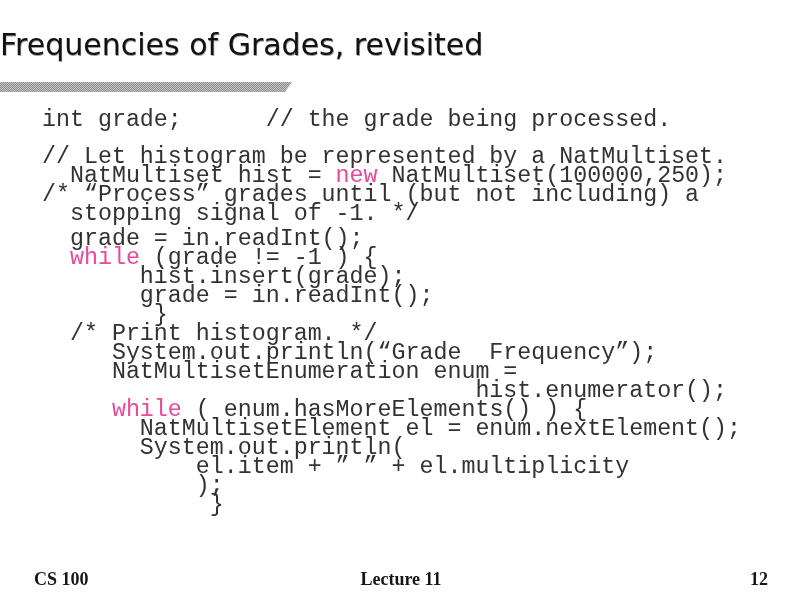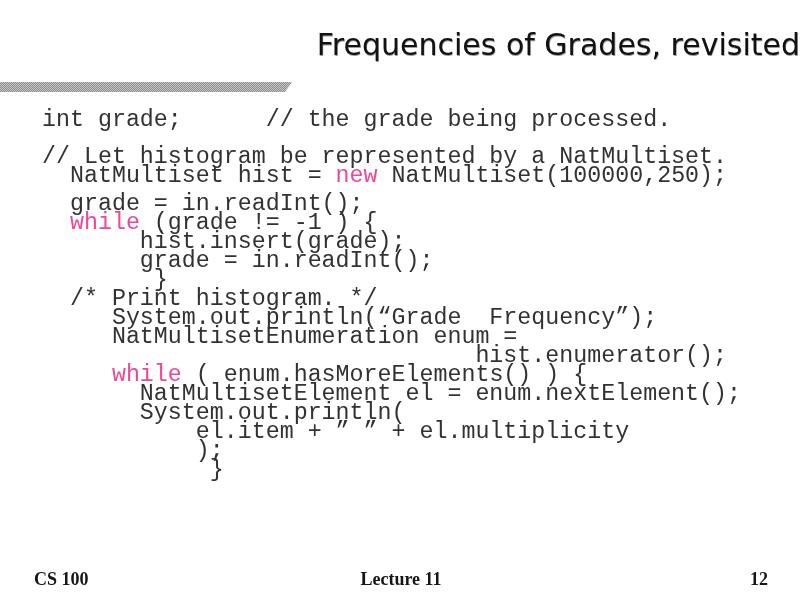--- a/index.html
+++ b/index.html
@@ -6,21 +6,21 @@
   body{
     width:800px;height:600px;
     background:#ffffff;
     position:relative;
     overflow:hidden;
     font-family:"Liberation Sans",sans-serif;
   }
   .slide-title{
     position:absolute;
     top:27px;left:0;width:800px;
-    text-align:right;
+    text-align:left;
     font-family:"DejaVu Sans",sans-serif;
     font-size:30px;
     line-height:36px;
     color:#121212;
     text-shadow:0.6px 0.6px 0.5px rgba(40,40,40,0.45);
     letter-spacing:0px;
     white-space:nowrap;
   }
   .accent-bar{
     position:absolute;
@@ -39,21 +39,21 @@
     margin:0;
     font-family:"Liberation Mono","DejaVu Sans Mono",monospace;
     font-size:23.3px;
     line-height:19px;
     color:#323232;
     white-space:pre;
     letter-spacing:0;
   }
   .code-area pre b{font-weight:normal;color:#ec4899;}
   pre.seg-0{margin-bottom:18px;}
-  pre.seg-1{margin-bottom:9px;}
+  pre.seg-1{margin-bottom:0;}
   pre.seg-2{margin-bottom:6px;}
   pre.seg-3{}
   .footer{
     position:absolute;
     top:569px;left:0;width:800px;
     padding:0 32px;
     box-sizing:border-box;
     display:flex;
     font-family:"Liberation Serif",serif;
     font-weight:bold;
@@ -70,20 +70,22 @@
 <body>
 
 <div class="slide-title">Frequencies of Grades, revisited</div>
 
 <div class="accent-bar"></div>
 
 <div class="code-area">
   <pre class="seg-0">int grade;      // the grade being processed.</pre>
   <pre class="seg-1">// Let histogram be represented by a NatMultiset.
   NatMultiset hist = <b>new</b> NatMultiset(100000,250);</pre>
+  <pre class="seg-2">/* “Process” grades until (but not including) a
+  stopping signal of -1. */</pre>
   <pre class="seg-3">  grade = in.readInt();
   <b>while</b> (grade != -1 ) {
        hist.insert(grade);
        grade = in.readInt();
         }</pre>
   <pre class="seg-4">  /* Print histogram. */
      System.out.println(“Grade  Frequency”);
      NatMultisetEnumeration enum =
                                hist.enumerator();
      <b>while</b> ( enum.hasMoreElements() ) {

